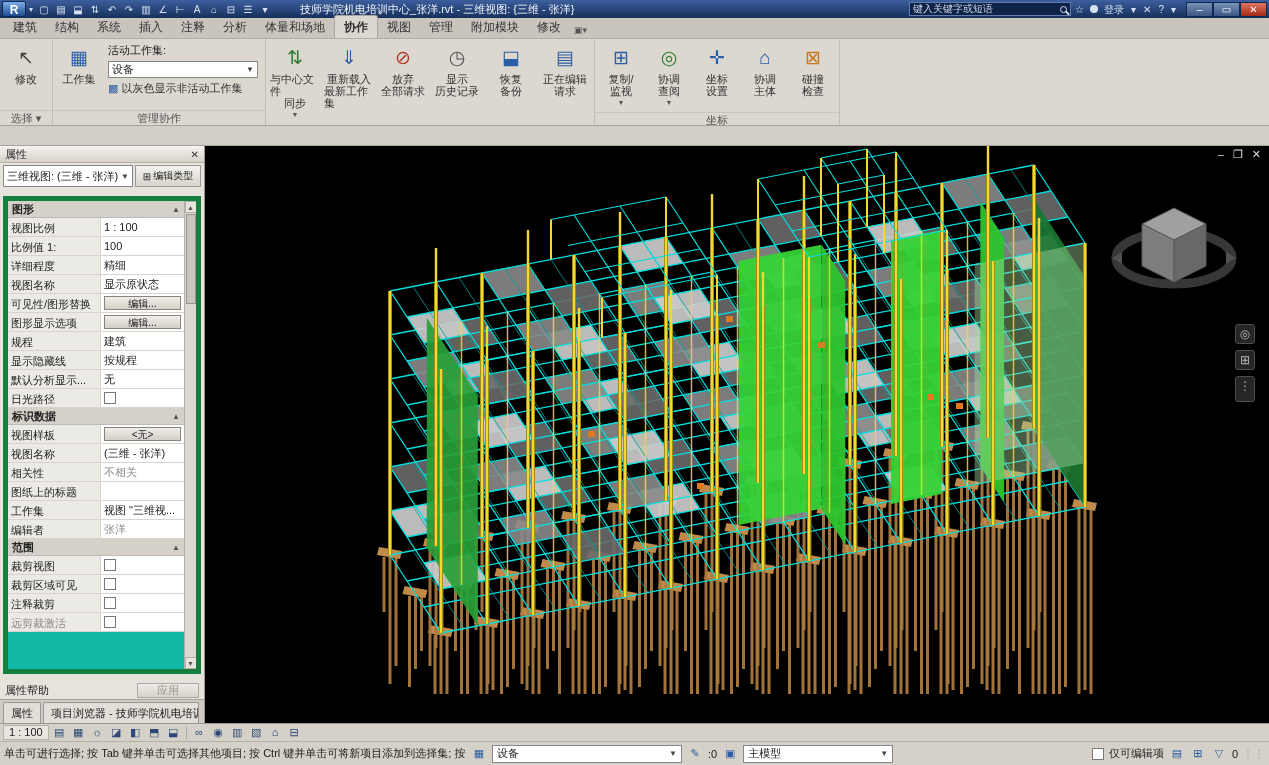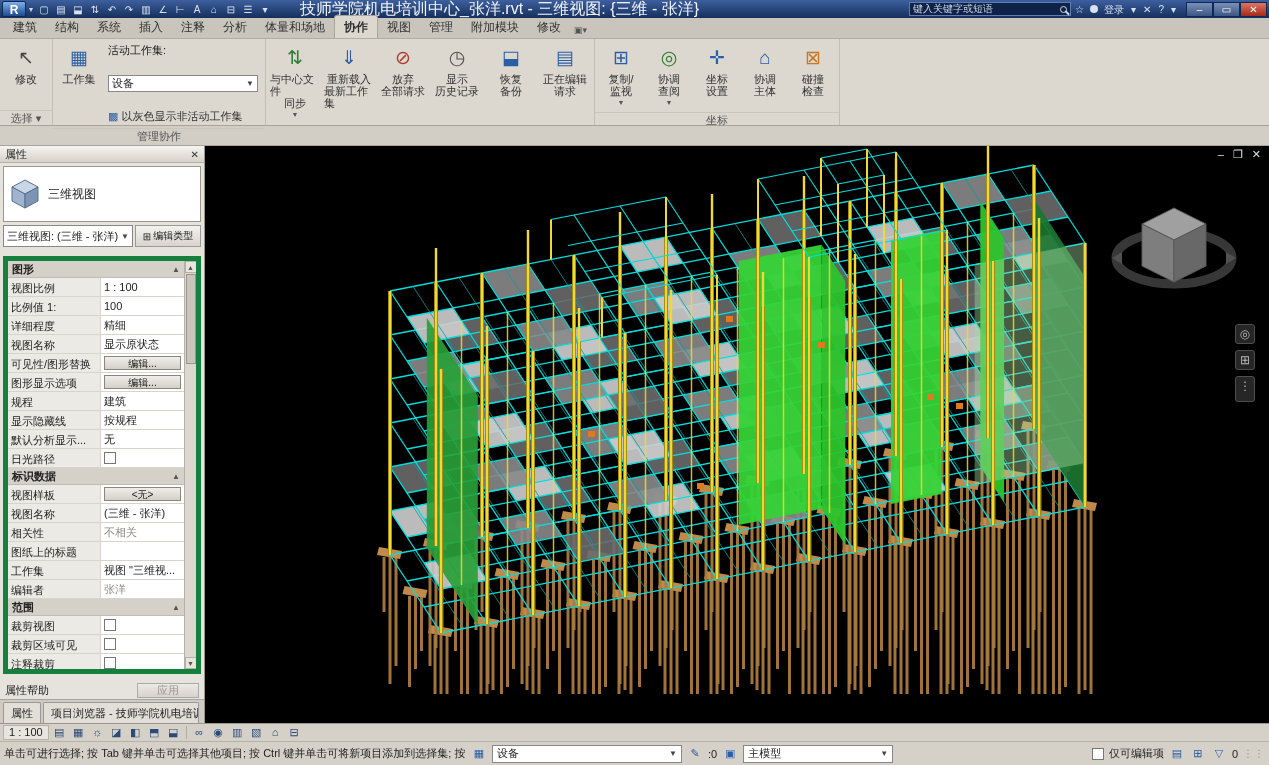--- a/index.html
+++ b/index.html
@@ -4,21 +4,21 @@
 <style>
 *{box-sizing:border-box;margin:0;padding:0}
 html,body{width:1269px;height:765px;overflow:hidden}
 body{font-family:"Liberation Sans",sans-serif;font-size:12px;background:#d9d5cd;color:#222}
 
 
 .titlebar{height:18px;background:linear-gradient(#3d5f9e,#16305c);display:flex;align-items:center;color:#fff;font-size:11px;padding:0 2px;gap:1px}
 .logo{width:24px;height:16px;background:linear-gradient(#7fb0ea,#1c4a90);color:#fff;font-weight:bold;text-align:center;border-radius:2px;font-size:12px;line-height:16px;border:1px solid #0d2a55}
 .logo-dd{color:#cfd8ea;font-size:8px;padding:0 2px}
 .qat-icon{width:16px;height:15px;color:#d8e2f2;font-size:10px;text-align:center;line-height:15px;cursor:default}
-.doc-title{margin:0 10px 0 26px;font-size:16px;white-space:nowrap;color:#f0f4fa}
+.doc-title{margin:0 10px 0 26px;font-size:11px;white-space:nowrap;color:#f0f4fa}
 .tb-spacer{flex:1}
 .search-box{width:162px;height:14px;background:#0e2347;border:1px solid #5f7db0;color:#cfd8ea;font-size:10px;padding:0 3px;display:flex;align-items:center;gap:3px}
 .search-box .txt{flex:1;white-space:nowrap;overflow:hidden}
 .icon-mag{width:7px;height:7px;border:1.5px solid #cfd8ea;border-radius:50%;position:relative;display:inline-block}
 .icon-mag::after{content:'';position:absolute;width:5px;height:1.5px;background:#cfd8ea;transform:rotate(45deg);right:-4px;bottom:-2px}
 .ic-sm{color:#d8e2f2;font-size:10px;padding:0 3px;line-height:15px}
 .person{width:8px;height:8px;border-radius:50%;background:#d8e2f2;display:inline-block;margin:0 2px}
 .win-btns{display:flex;margin-left:6px}
 .win-btn{width:27px;height:15px;border:1px solid #0d2a55;background:linear-gradient(#7a90b8,#3c5684);color:#fff;font-size:10px;text-align:center;line-height:13px}
 .win-btn.close{background:linear-gradient(#e0745f,#a52a1a)}
@@ -33,21 +33,21 @@
 .ribbon{height:87px;background:#dcd8d0;border-bottom:1px solid #a8a49b;display:flex}
 .rpanel{display:flex;flex-direction:column;border-right:1px solid #c2beb5}
 .rpanel-body{flex:1;display:flex;padding:2px 3px;gap:2px}
 .rpanel-label{height:15px;font-size:11px;color:#555;text-align:center;line-height:14px;border-top:1px solid #cac6bd}
 .bigbtn{width:52px;display:flex;flex-direction:column;align-items:center;font-size:11px;line-height:12px;color:#333;padding-top:4px;border:1px solid transparent;border-radius:2px}
 .bigbtn .ico{width:26px;height:24px;font-size:19px;line-height:24px;text-align:center;margin-bottom:3px}
 .bigbtn .dd{font-size:7px;color:#555}
 .narrow{width:46px}
 .c-green{color:#2e7d32}.c-blue{color:#2b5fa5}.c-red{color:#b03a2e}.c-gray{color:#555}.c-orange{color:#c87820}
 .mod-arrow{font-size:22px;color:#444}
-.manage-right{display:flex;flex-direction:column;justify-content:flex-start;padding:2px 4px;gap:17px;font-size:11px}
+.manage-right{display:flex;flex-direction:column;justify-content:flex-start;padding:2px 4px;gap:3px;font-size:11px}
 .ws-select{width:150px;height:17px;background:#fff;border:1px solid #888;display:flex;align-items:center;padding:0 3px;font-size:11px}
 .ws-select .arrow{margin-left:auto;font-size:8px;color:#444}
 .mini-row{display:flex;align-items:center;gap:3px;font-size:11px;color:#333}
 .mini-ico{font-size:11px;color:#2b5fa5}
 
 
 .optionsbar{height:20px;background:#d2cec6;border-bottom:1px solid #a8a49b}
 
 
 .main{display:flex;height:577px}
@@ -265,28 +265,20 @@
 </div>
 
 <div class="optionsbar"></div>
 
 <div class="main">
 
   <div class="props">
     <div class="props-header">
       <span>属性</span>
       <span class="x">✕</span>
-    </div>
-    <div class="type-box">
-      <svg width="34" height="34" viewBox="0 0 34 34">
-        <polygon points="17,3 30,10 17,17 4,10" fill="#c9d6e8" stroke="#5a6f8c"></polygon>
-        <polygon points="4,10 17,17 17,31 4,24" fill="#9fb4cf" stroke="#5a6f8c"></polygon>
-        <polygon points="17,17 30,10 30,24 17,31" fill="#7d94b5" stroke="#5a6f8c"></polygon>
-      </svg>
-      <span class="type-name">三维视图</span>
     </div>
     <div class="selector-row">
       <div class="sel">
         <span>三维视图: (三维 - 张洋)</span>
         <span class="arrow">▼</span>
       </div>
       <div class="edit-type">
         <span>⊞</span>
         <span>编辑类型</span>
       </div>

